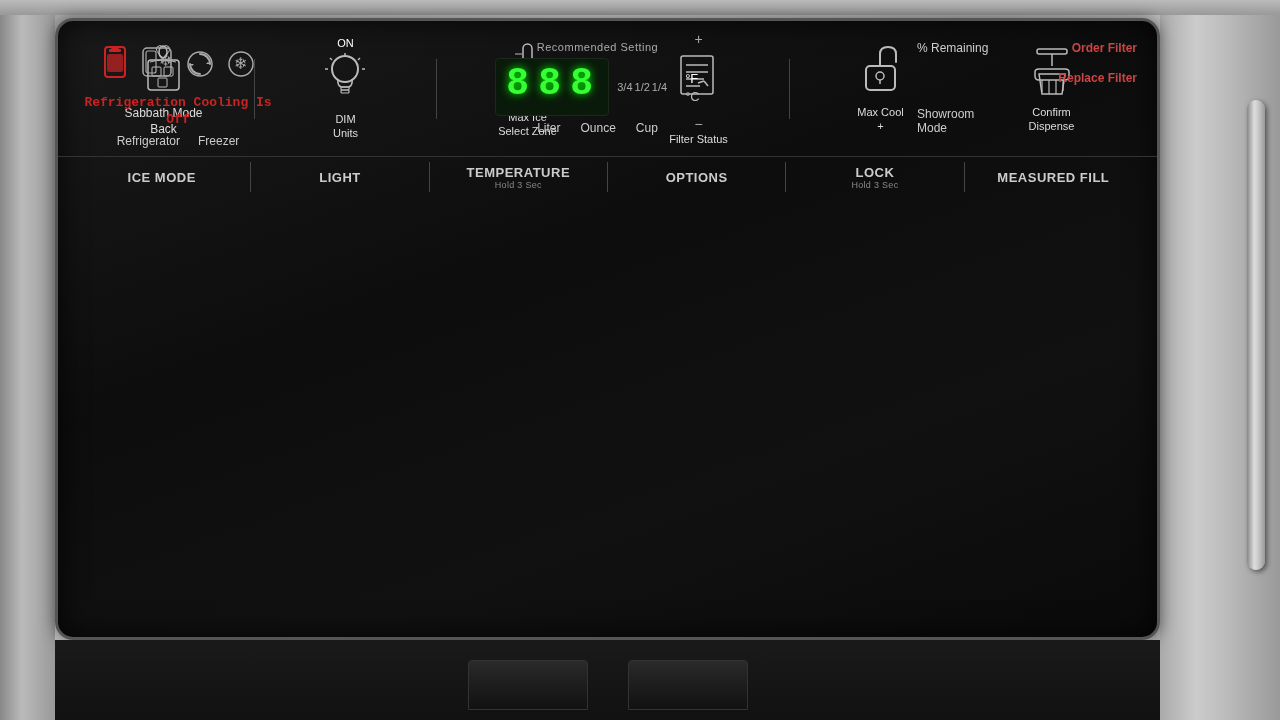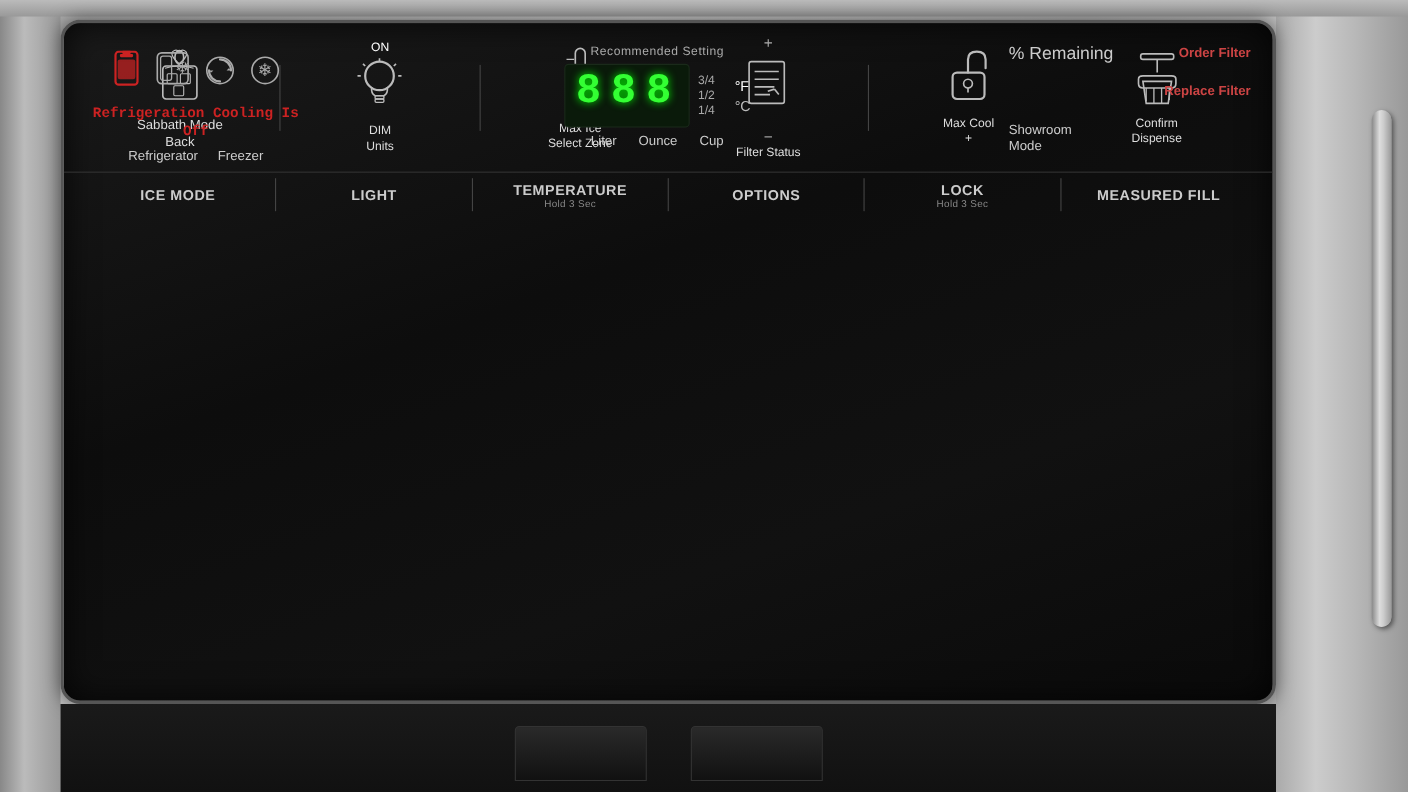--- a/index.html
+++ b/index.html
@@ -160,21 +160,21 @@
       display: flex;
       align-items: center;
     }
 
     .temp-unit.active {
       color: #fff;
     }
 
     .fraction-labels {
       display: flex;
-      flex-direction: column;
+      flex-direction: row;
       gap: 2px;
       margin-right: 6px;
     }
     .fraction-label {
       color: #aaa;
       font-size: 11px;
     }
 
     .amount-labels {
       display: flex;
@@ -188,21 +188,21 @@
     }
 
     
     .filter-section {
       width: 220px;
       padding-top: 5px;
     }
 
     .percent-remaining {
       color: #ccc;
-      font-size: 16px;
+      font-size: 12px;
       margin-bottom: 8px;
       text-align: right;
     }
 
     .showroom-mode {
       color: #ccc;
       font-size: 12px;
       margin-bottom: 5px;
       margin-top: 36px;
     }

